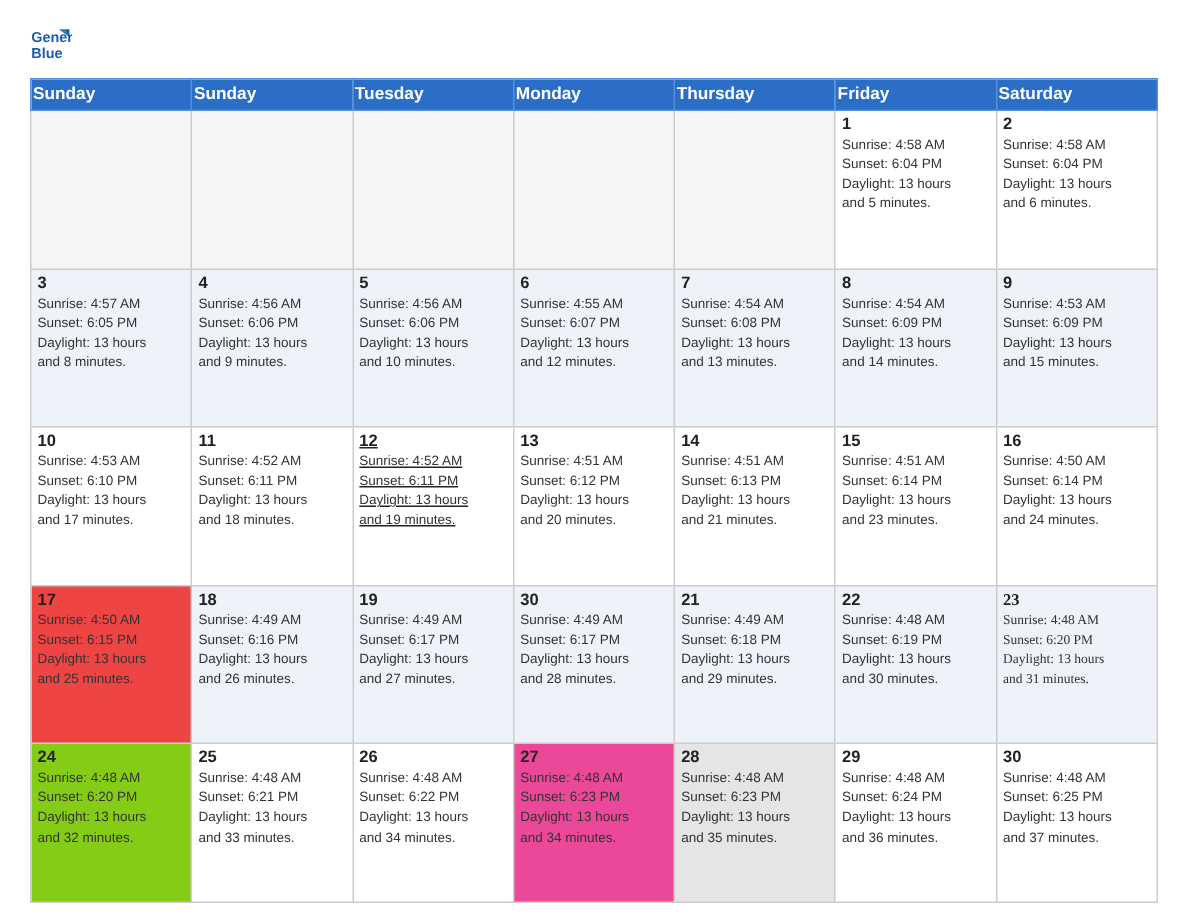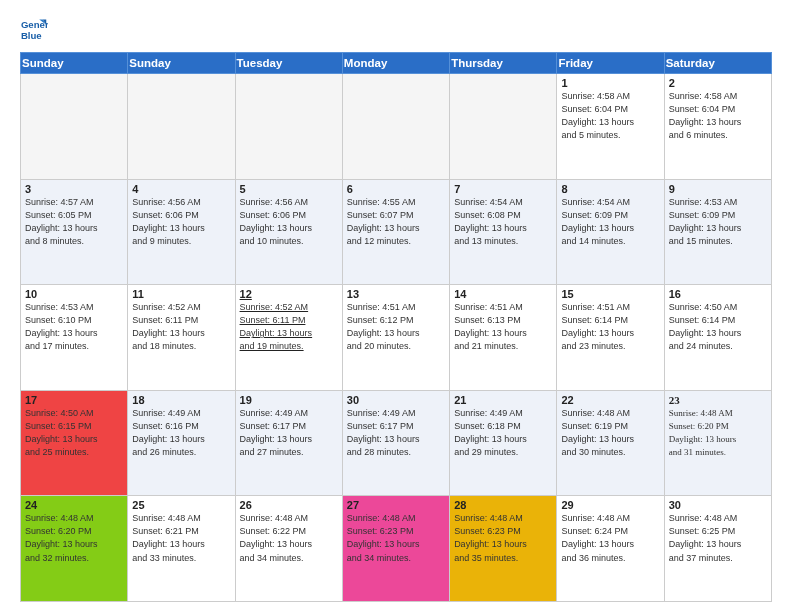--- a/index.html
+++ b/index.html
@@ -328,21 +328,21 @@
 Daylight: 13 hours
 and 34 minutes.</div>
           </td>
           <td style="background: #ec4899;">
             <span class="day-num">27</span>
             <div class="day-info" style="white-space: pre-line;">Sunrise: 4:48 AM
 Sunset: 6:23 PM
 Daylight: 13 hours
 and 34 minutes.</div>
           </td>
-          <td style="background: #eab308; margin-left: 28px;">
+          <td style="background: #e5e5e5; margin-left: 28px;">
             <span class="day-num">28</span>
             <div class="day-info" style="white-space: pre-line;">Sunrise: 4:48 AM
 Sunset: 6:23 PM
 Daylight: 13 hours
 and 35 minutes.</div>
           </td>
           <td style="background: rgb(255, 255, 255);">
             <span class="day-num">29</span>
             <div class="day-info" style="white-space: pre-line;">Sunrise: 4:48 AM
 Sunset: 6:24 PM

